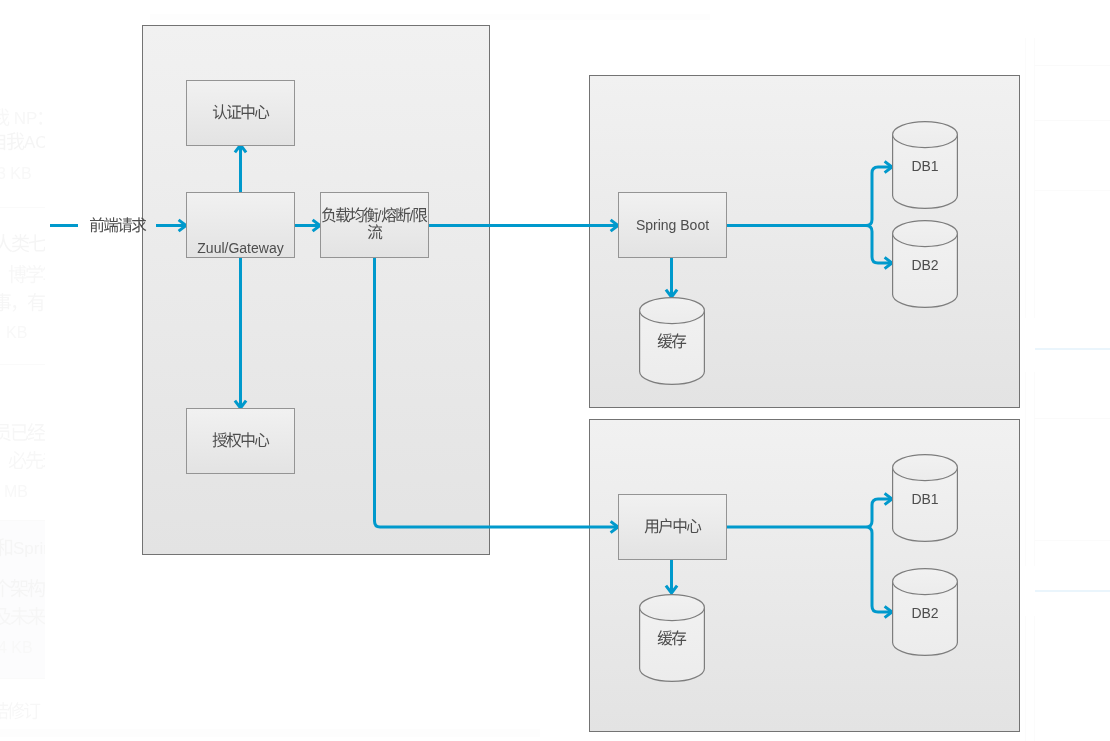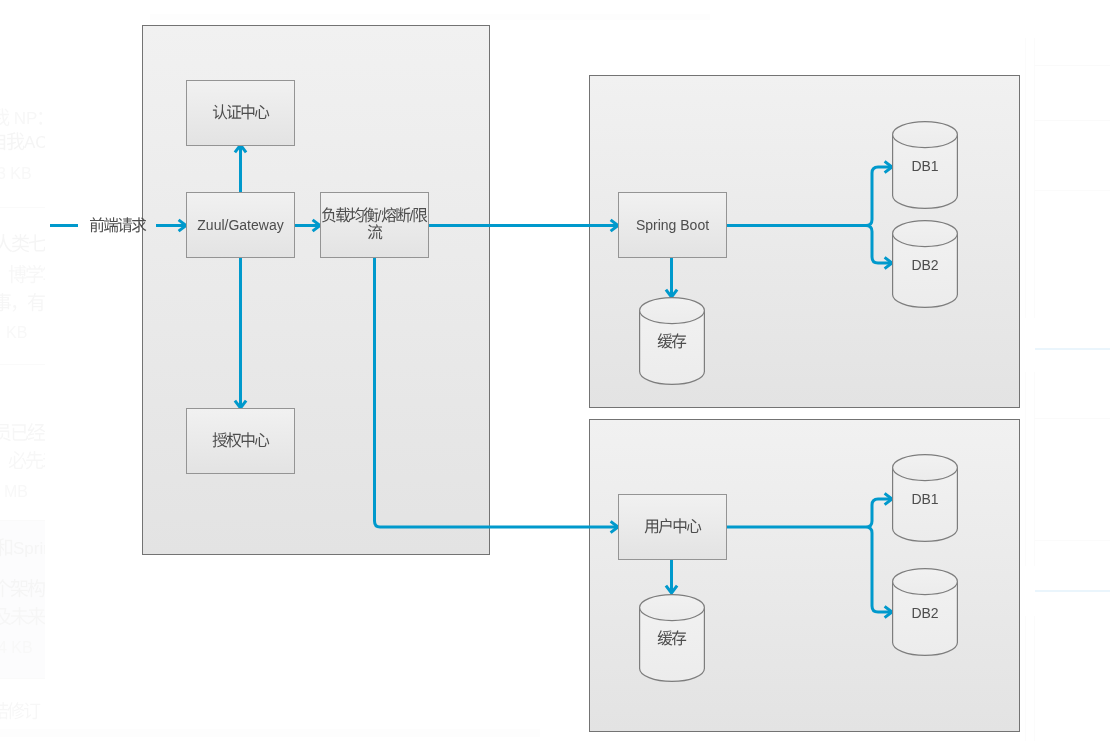--- a/index.html
+++ b/index.html
@@ -179,21 +179,21 @@
               <path d="M142 775C192 729 260 663 292 625L345 680C311 717 242 778 192 821ZM622 839C620 500 625 149 372 -28C392 -40 416 -63 429 -80C563 17 630 161 663 327C701 186 772 17 913 -79C926 -60 948 -38 968 -24C749 117 703 434 690 531C697 631 697 736 698 839ZM47 526V454H215V111C215 63 181 29 160 15C174 2 195 -24 202 -40C216 -21 243 0 434 134C427 149 417 177 412 197L288 114V526Z" fill="currentColor" transform="translate(500,864) scale(1.12,-1.17) translate(-500,0)"></path>
             </svg><svg class="cjk" width="14" height="14" viewBox="0 0 1000 1000">
               <path d="M102 769C156 722 224 657 257 615L309 667C276 708 206 771 151 814ZM352 30V-40H962V30H724V360H922V431H724V693H940V763H386V693H647V30H512V512H438V30ZM50 526V454H191V107C191 54 154 15 135 -1C148 -12 172 -37 181 -52C196 -32 223 -10 394 124C385 139 371 169 364 188L264 112V526Z" fill="currentColor" transform="translate(500,864) scale(1.12,-1.17) translate(-500,0)"></path>
             </svg><svg class="cjk" width="14" height="14" viewBox="0 0 1000 1000">
               <path d="M458 840V661H96V186H171V248H458V-79H537V248H825V191H902V661H537V840ZM171 322V588H458V322ZM825 322H537V588H825Z" fill="currentColor" transform="translate(500,864) scale(1.12,-1.17) translate(-500,0)"></path>
             </svg><svg class="cjk" width="14" height="14" viewBox="0 0 1000 1000">
               <path d="M295 561V65C295 -34 327 -62 435 -62C458 -62 612 -62 637 -62C750 -62 773 -6 784 184C763 190 731 204 712 218C705 45 696 9 634 9C599 9 468 9 441 9C384 9 373 18 373 65V561ZM135 486C120 367 87 210 44 108L120 76C161 184 192 353 207 472ZM761 485C817 367 872 208 892 105L966 135C945 238 889 392 831 512ZM342 756C437 689 555 590 611 527L665 584C607 647 487 741 393 805Z" fill="currentColor" transform="translate(500,864) scale(1.12,-1.17) translate(-500,0)"></path>
             </svg></div>
         </div>
     </div>
-    <div class="node-rect" style="left: 186px; top: 192px; width: 109px; height: 66px;">
+    <div class="node-rect" style="left: 186px; top: 192px; width: 109px; height: 66px; align-items: flex-end;">
       <div class="node-label">Zuul/Gateway</div>
     </div>
     <div class="node-rect" style="left: 320px; top: 192px; width: 109px; height: 66px;">
       <div class="node-label">
           <div><svg class="cjk" width="14" height="14" viewBox="0 0 1000 1000">
               <path d="M523 92C652 36 784 -31 864 -80L921 -28C836 20 697 87 569 140ZM471 413C454 165 412 39 62 -16C76 -31 94 -60 99 -79C471 -14 529 134 549 413ZM341 687H603C578 642 546 593 514 553H225C268 596 307 641 341 687ZM347 839C295 734 194 603 54 508C72 497 97 473 110 456C141 479 171 503 198 528V119H273V486H746V119H824V553H599C639 605 679 667 706 721L656 754L643 750H385C401 775 416 800 429 825Z" fill="currentColor" transform="translate(500,864) scale(1.12,-1.17) translate(-500,0)"></path>
             </svg><svg class="cjk" width="14" height="14" viewBox="0 0 1000 1000">
               <path d="M736 784C782 745 835 690 858 653L915 693C890 730 836 783 790 819ZM839 501C813 406 776 314 729 231C710 319 697 428 689 553H951V614H686C683 685 682 760 683 839H609C609 762 611 686 614 614H368V700H545V760H368V841H296V760H105V700H296V614H54V553H617C627 394 646 253 676 145C627 75 571 15 507 -31C525 -44 547 -66 560 -82C613 -41 661 9 704 64C741 -22 791 -72 856 -72C926 -72 951 -26 963 124C945 131 919 146 904 163C898 46 888 1 863 1C820 1 783 50 755 136C820 239 870 357 906 481ZM65 92 73 22 333 49V-76H403V56L585 75V137L403 120V214H562V279H403V360H333V279H194C216 312 237 350 258 391H583V453H288C300 479 311 505 321 531L247 551C237 518 224 484 211 453H69V391H183C166 357 152 331 144 319C128 292 113 272 98 269C107 250 117 215 121 200C130 208 160 214 202 214H333V114Z" fill="currentColor" transform="translate(500,864) scale(1.12,-1.17) translate(-500,0)"></path>
             </svg><svg class="cjk" width="14" height="14" viewBox="0 0 1000 1000">
               <path d="M485 462C547 411 625 339 665 296L713 347C673 387 595 454 531 504ZM404 119 435 49C538 105 676 180 803 253L785 313C648 240 499 163 404 119ZM570 840C523 709 445 582 357 501C372 486 396 455 407 440C452 486 497 545 537 610H859C847 198 833 39 800 4C789 -9 777 -12 756 -12C731 -12 666 -12 595 -5C608 -26 617 -56 619 -77C680 -80 745 -82 782 -78C819 -75 841 -67 864 -37C903 12 916 172 929 640C929 651 929 680 929 680H577C600 725 621 772 639 819ZM36 123 63 47C158 95 282 159 398 220L380 283L241 216V528H362V599H241V828H169V599H43V528H169V183C119 159 73 139 36 123Z" fill="currentColor" transform="translate(500,864) scale(1.12,-1.17) translate(-500,0)"></path>

